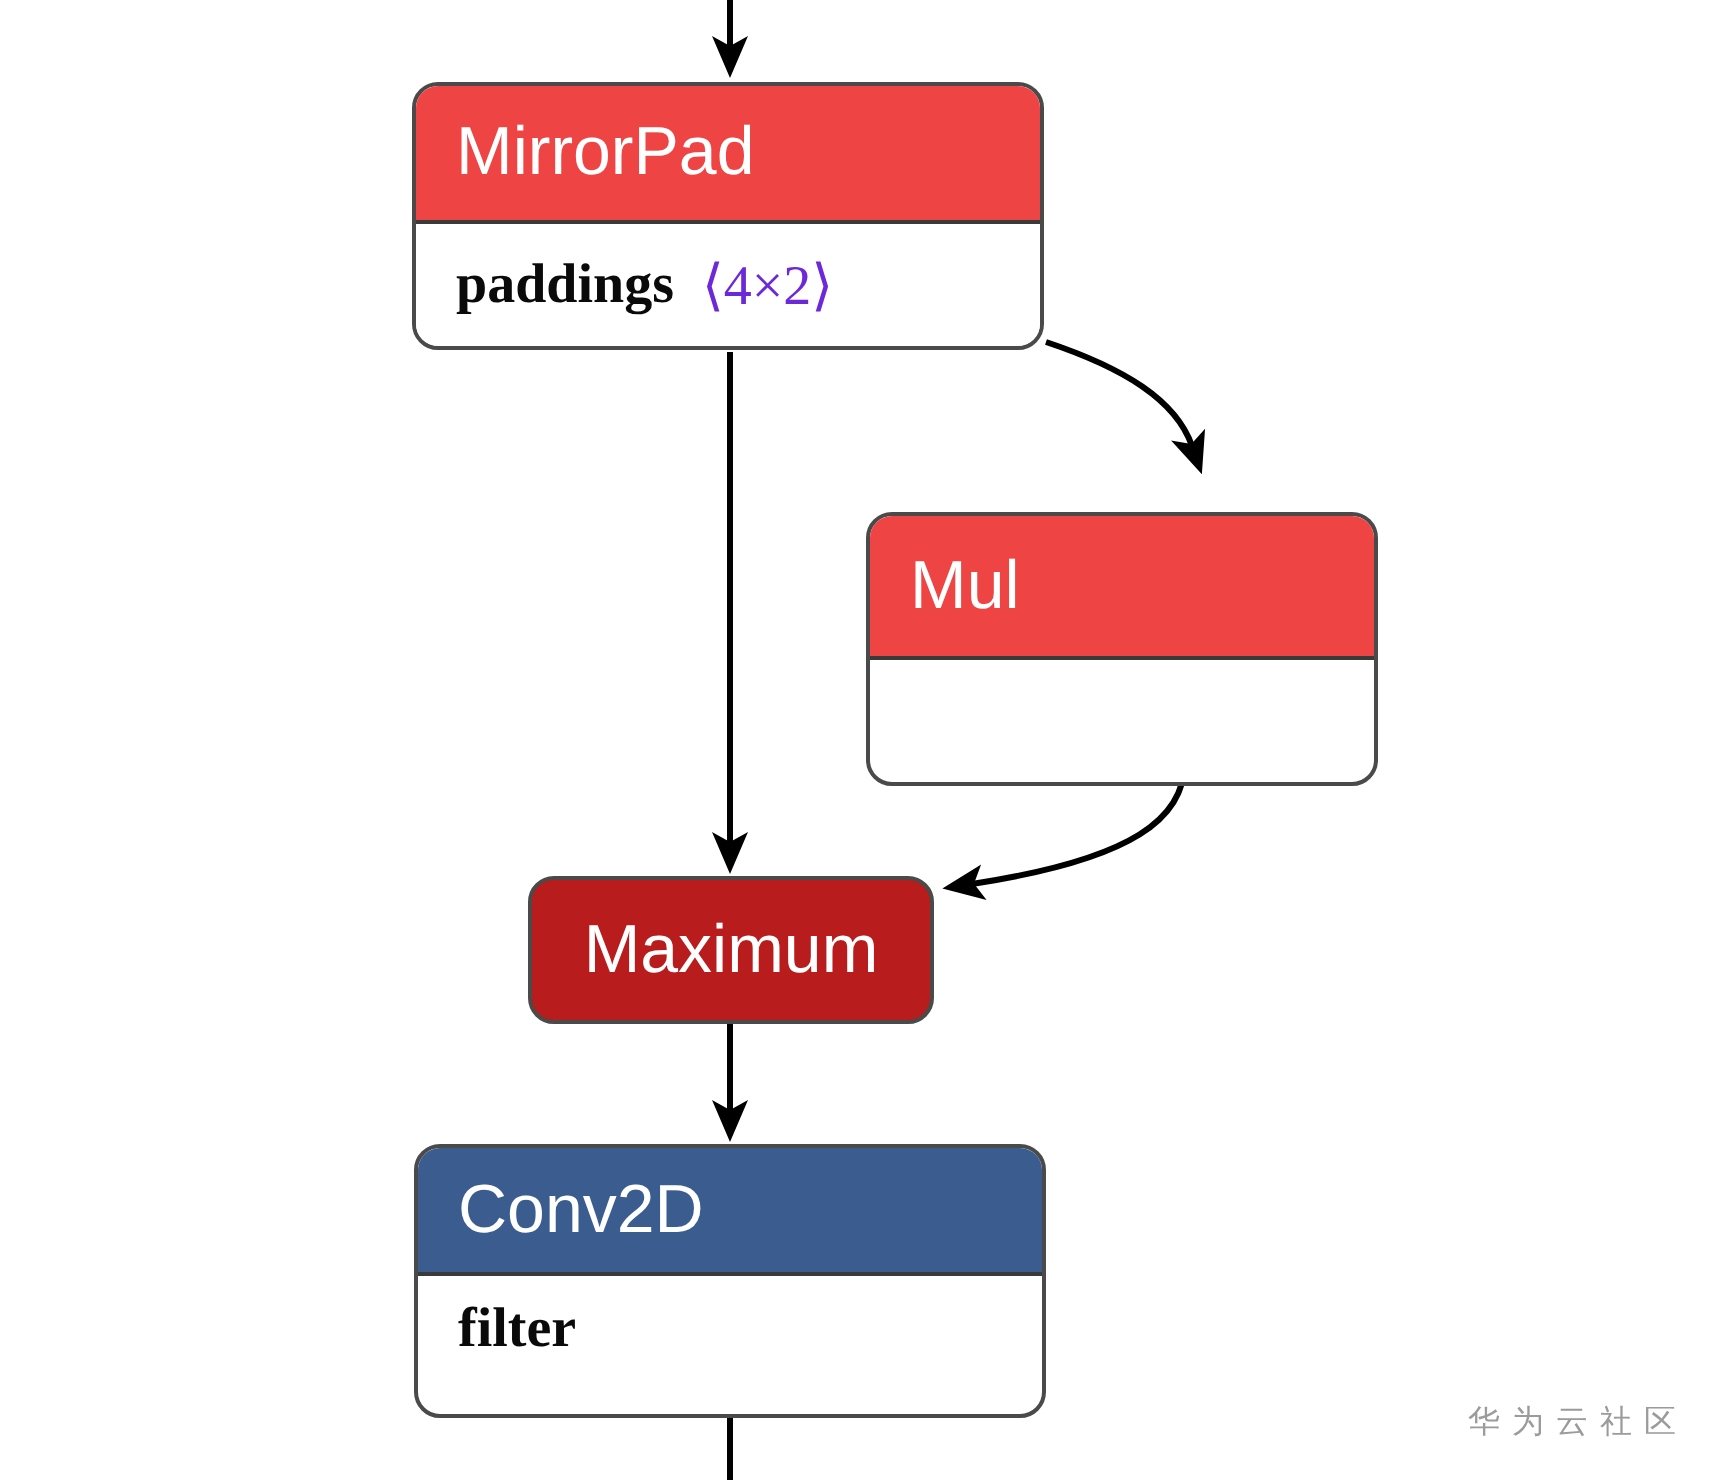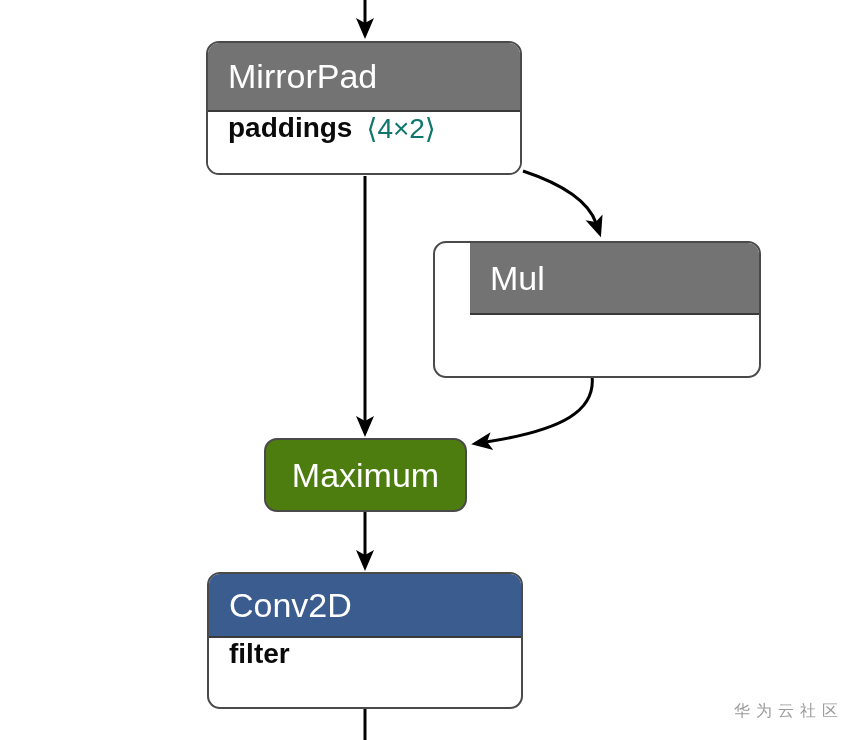--- a/index.html
+++ b/index.html
@@ -31,45 +31,47 @@
   .node-header {
     box-sizing: border-box;
     display: flex;
     align-items: center;
     padding-left: 20px;
     color: #ffffff;
     font-size: 34px;
     font-weight: 400;
     border-bottom: 2px solid #3a3a3a;
   }
-  .hdr-black { background: #737373; }
+  .hdr-black { background: #ef4444; }
   .hdr-blue  { background: #3A5C8F; }
   .node-body {
     box-sizing: border-box;
     display: flex;
+    align-items: center;
     padding-left: 20px;
     background: #ffffff;
     font-size: 28px;
     white-space: nowrap;
+    font-family: Liberation Serif, serif;
   }
   .attr-name  { font-weight: 700; color: #0a0a0a; margin-right: 14px; }
-  .attr-value { font-weight: 400; color: #0f766e; }
+  .attr-value { font-weight: 400; color: #6d28d9; }
 
   
   #node-mirrorpad { left: 206px; top: 41px;  width: 316px; height: 134px; }
   #node-mirrorpad .node-header { height: 69px; }
   #node-mirrorpad .node-body   { height: 61px; }
 
-  #node-mul { left: 433px; top: 241px; width: 328px; height: 137px; padding-left: 35px; }
+  #node-mul { left: 433px; top: 256px; width: 256px; height: 137px; }
   #node-mul .node-header { height: 72px; }
   #node-mul .node-body   { height: 61px; }
 
   #node-maximum {
     left: 264px; top: 438px; width: 203px; height: 74px;
-    background: #4d7c0f;
+    background: #b91c1c;
     display: flex; align-items: center; justify-content: center;
     color: #ffffff; font-size: 34px;
   }
 
   #node-conv2d { left: 207px; top: 572px; width: 316px; height: 137px; }
   #node-conv2d .node-header { height: 64px; }
   #node-conv2d .node-body   { height: 53px; }
 
   .watermark {
     position: absolute;

